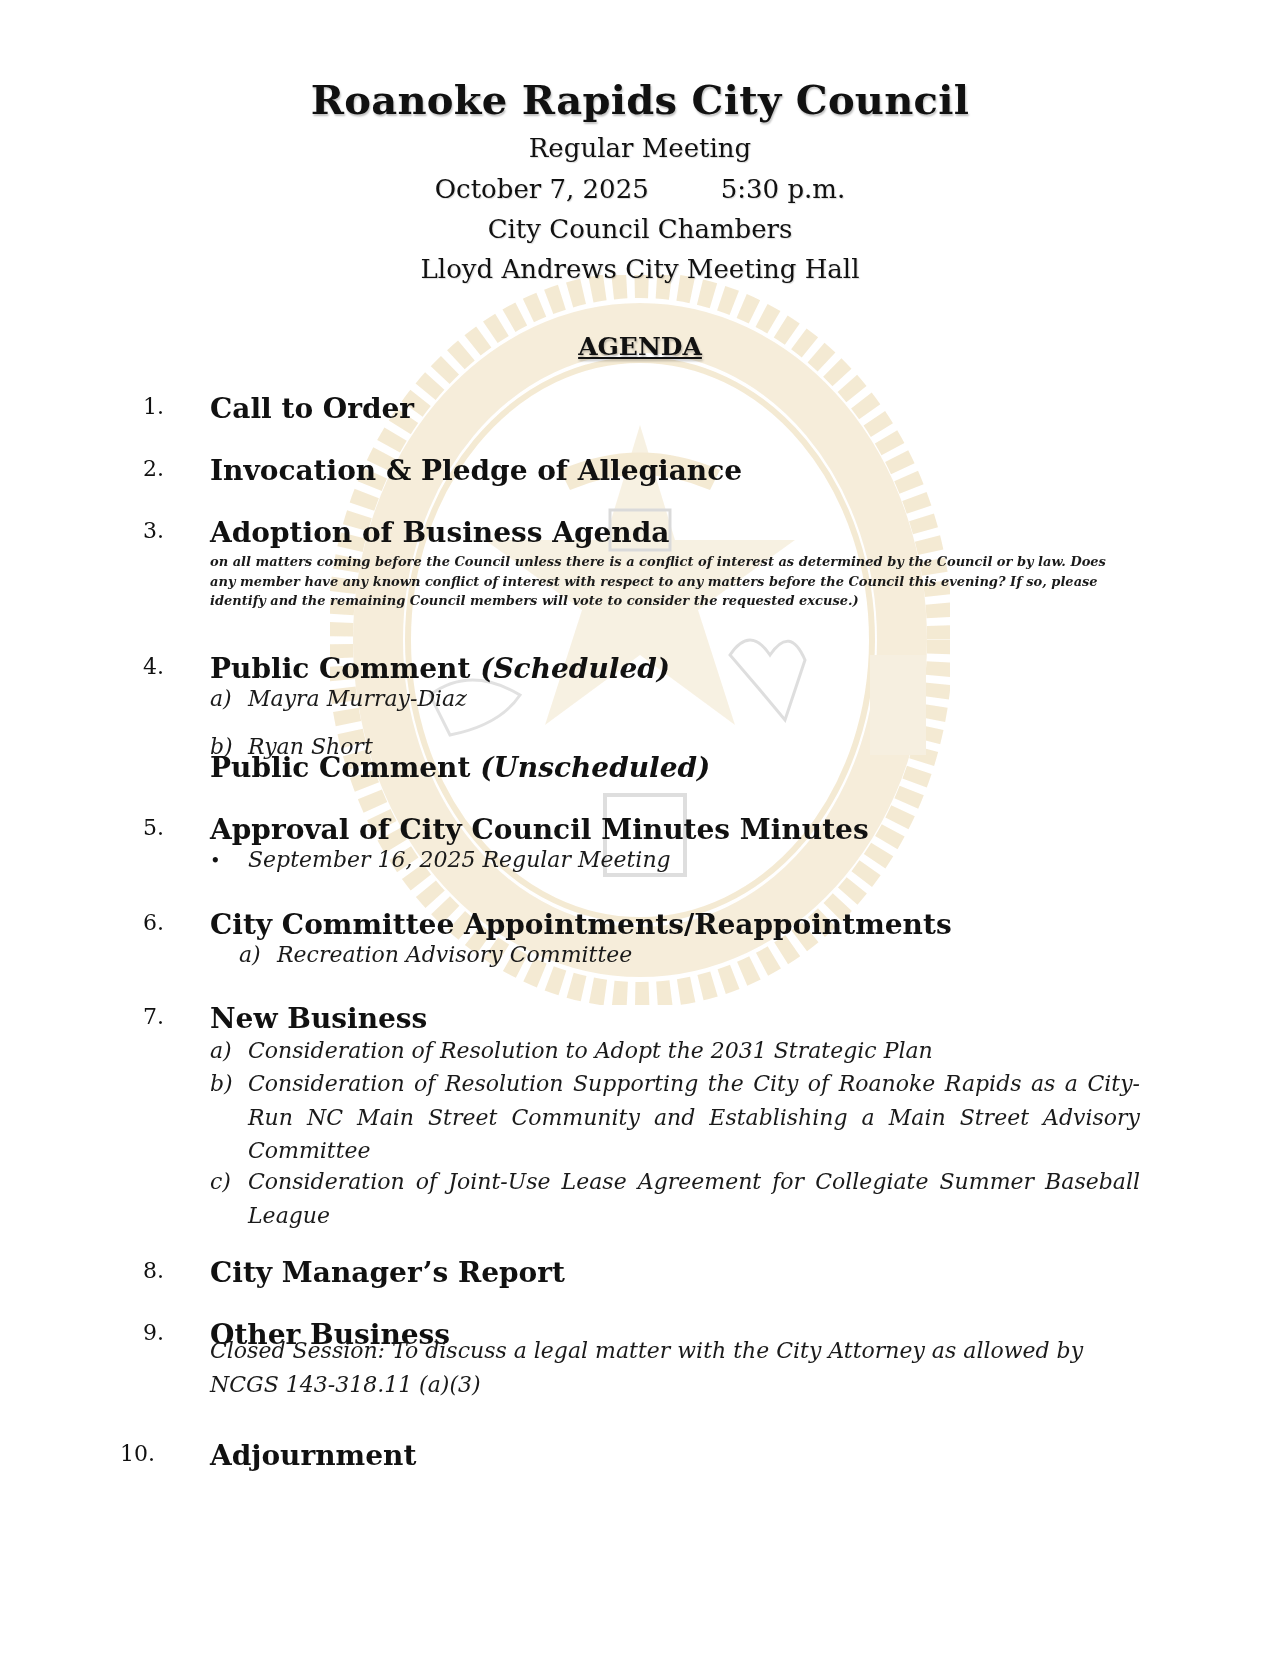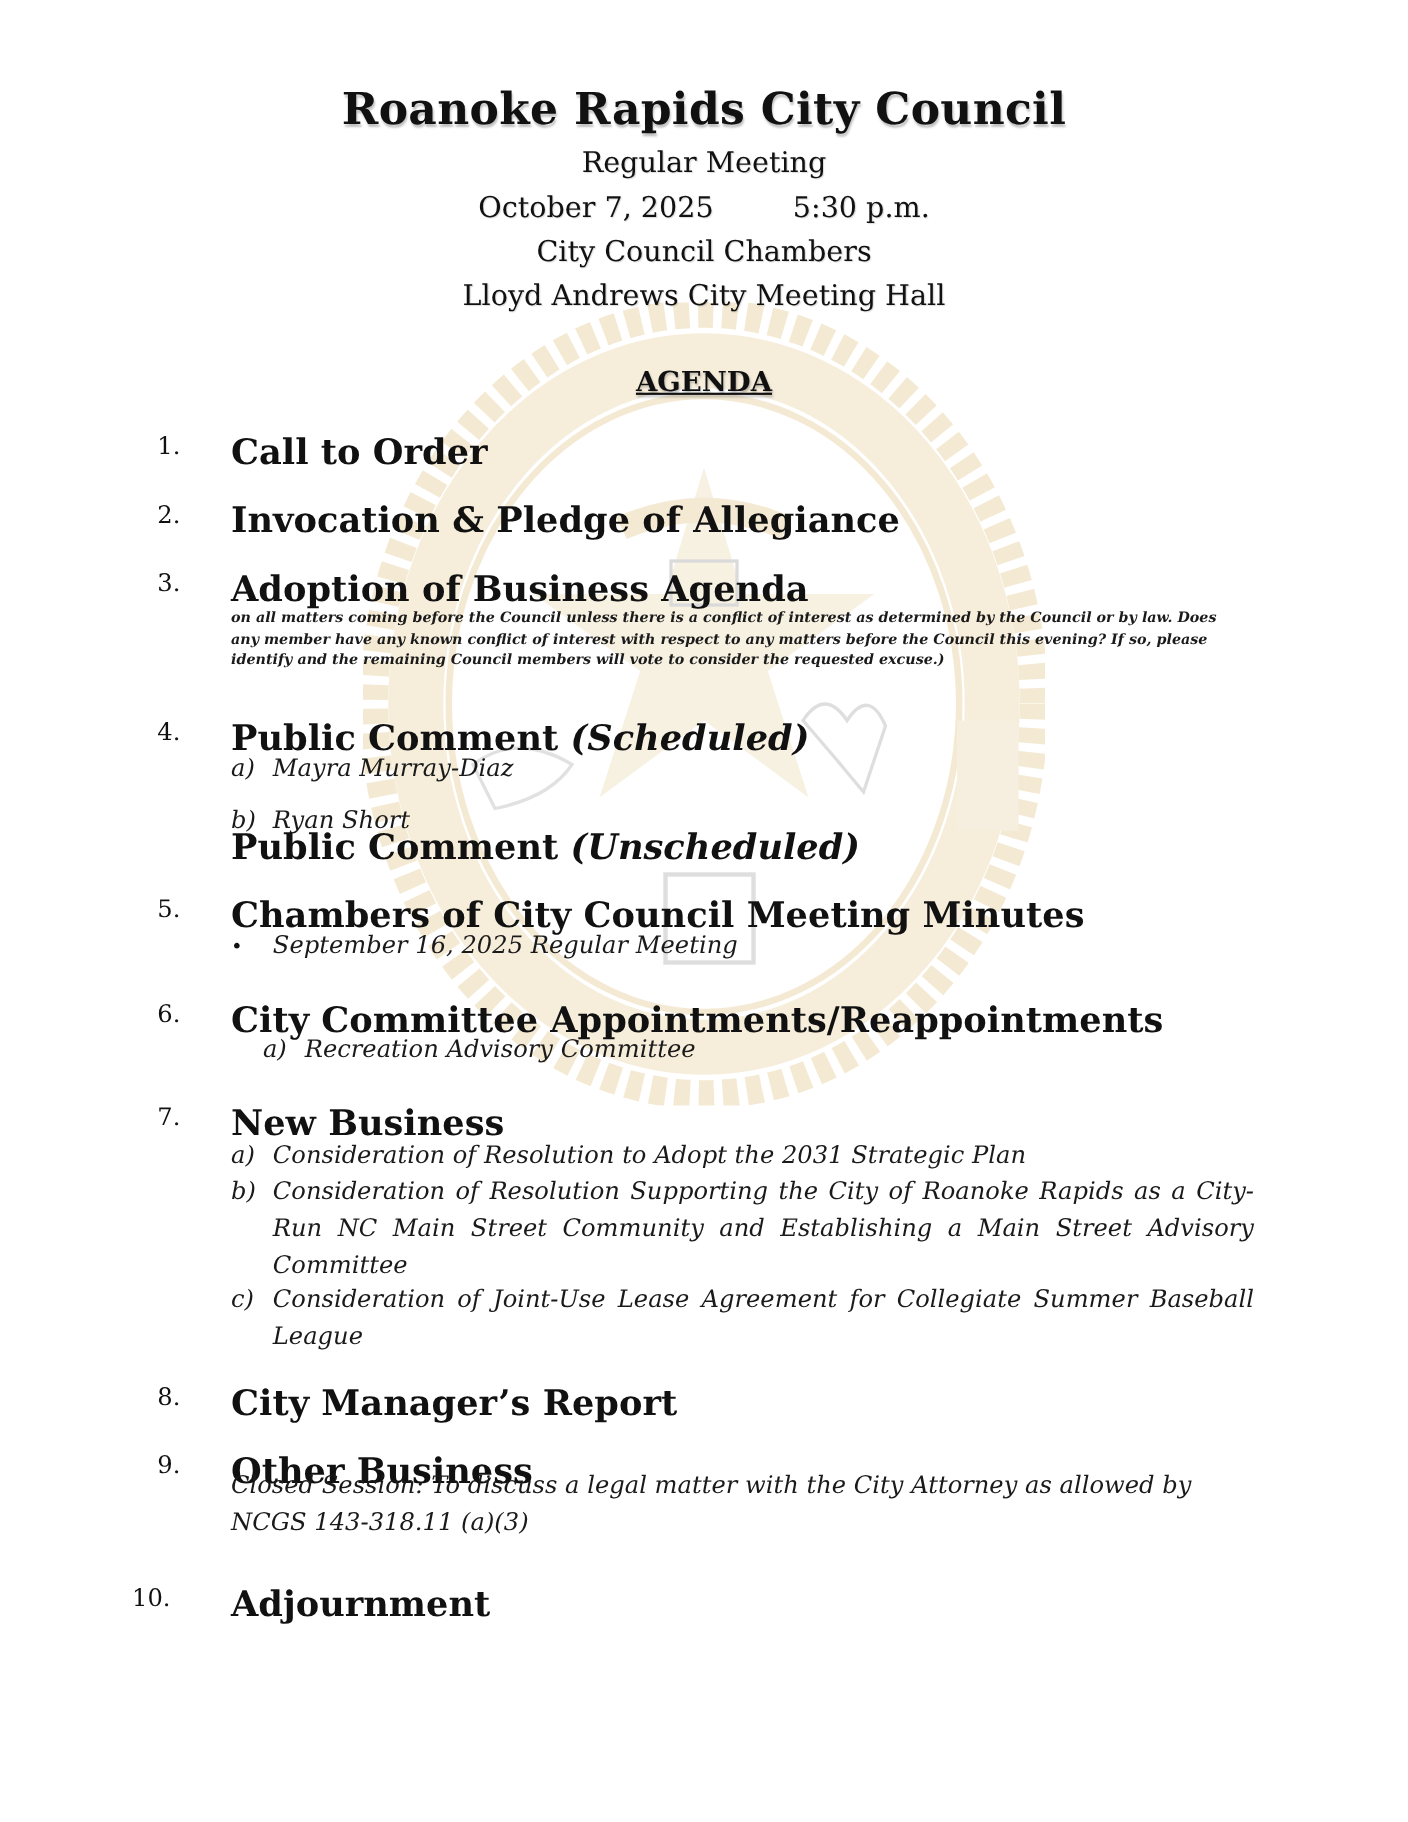--- a/index.html
+++ b/index.html
@@ -27,21 +27,21 @@
     .sub4 { top: 254px; }
     .agenda-h {
       top: 332px; font-size: 25px; font-weight: bold; text-decoration: underline;
       text-shadow: 1px 2px 2px rgba(0,0,0,0.25);
     }
 
     .item { position: absolute; left: 0; width: 1280px; }
     .num { position: absolute; left: 143px; font-size: 22px; }
     .num.wide { left: 120px; }
     .head {
-      position: absolute; left: 210px; font-size: 32px; font-weight: bold;
+      position: absolute; left: 210px; font-size: 28px; font-weight: bold;
       white-space: nowrap;
     }
     .head i { font-weight: bold; font-style: italic; }
     .sub-line {
       position: absolute; left: 210px; font-size: 22px; font-style: italic;
       white-space: nowrap; color: #1a1a1a;
     }
     .sub-line .lbl { display: inline-block; width: 38px; }
     .note {
       position: absolute; left: 210px; width: 930px; font-size: 13px;
@@ -110,21 +110,21 @@
   <div class="item" style="top:652px;">
     <span class="num" style="top:2px;">4.</span>
     <span class="head"><span>Public Comment</span> <i>(Scheduled)</i></span>
     <div class="sub-line" style="top:34px;"><span class="lbl">a)</span><span>Mayra Murray-Diaz</span></div>
     <div class="sub-line" style="top:82px;"><span class="lbl">b)</span><span>Ryan Short</span></div>
     <span class="head" style="top:99px;"><span>Public Comment</span> <i>(Unscheduled)</i></span>
   </div>
 
   <div class="item" style="top:813px;">
     <span class="num" style="top:2px;">5.</span>
-    <span class="head">Chambers of City Council Meeting Minutes</span>
+    <span class="head">Approval of City Council Minutes Minutes</span>
     <span class="bullet" style="top:37px;">•</span>
     <div class="sub-line" style="top:34px; left:248px;">September 16, 2025 Regular Meeting</div>
   </div>
 
   <div class="item" style="top:908px;">
     <span class="num" style="top:2px;">6.</span>
     <span class="head">City Committee Appointments/Reappointments</span>
     <div class="sub-line" style="top:34px;margin-left:29px;"><span class="lbl">a)</span><span>Recreation Advisory Committee</span></div>
   </div>
 

